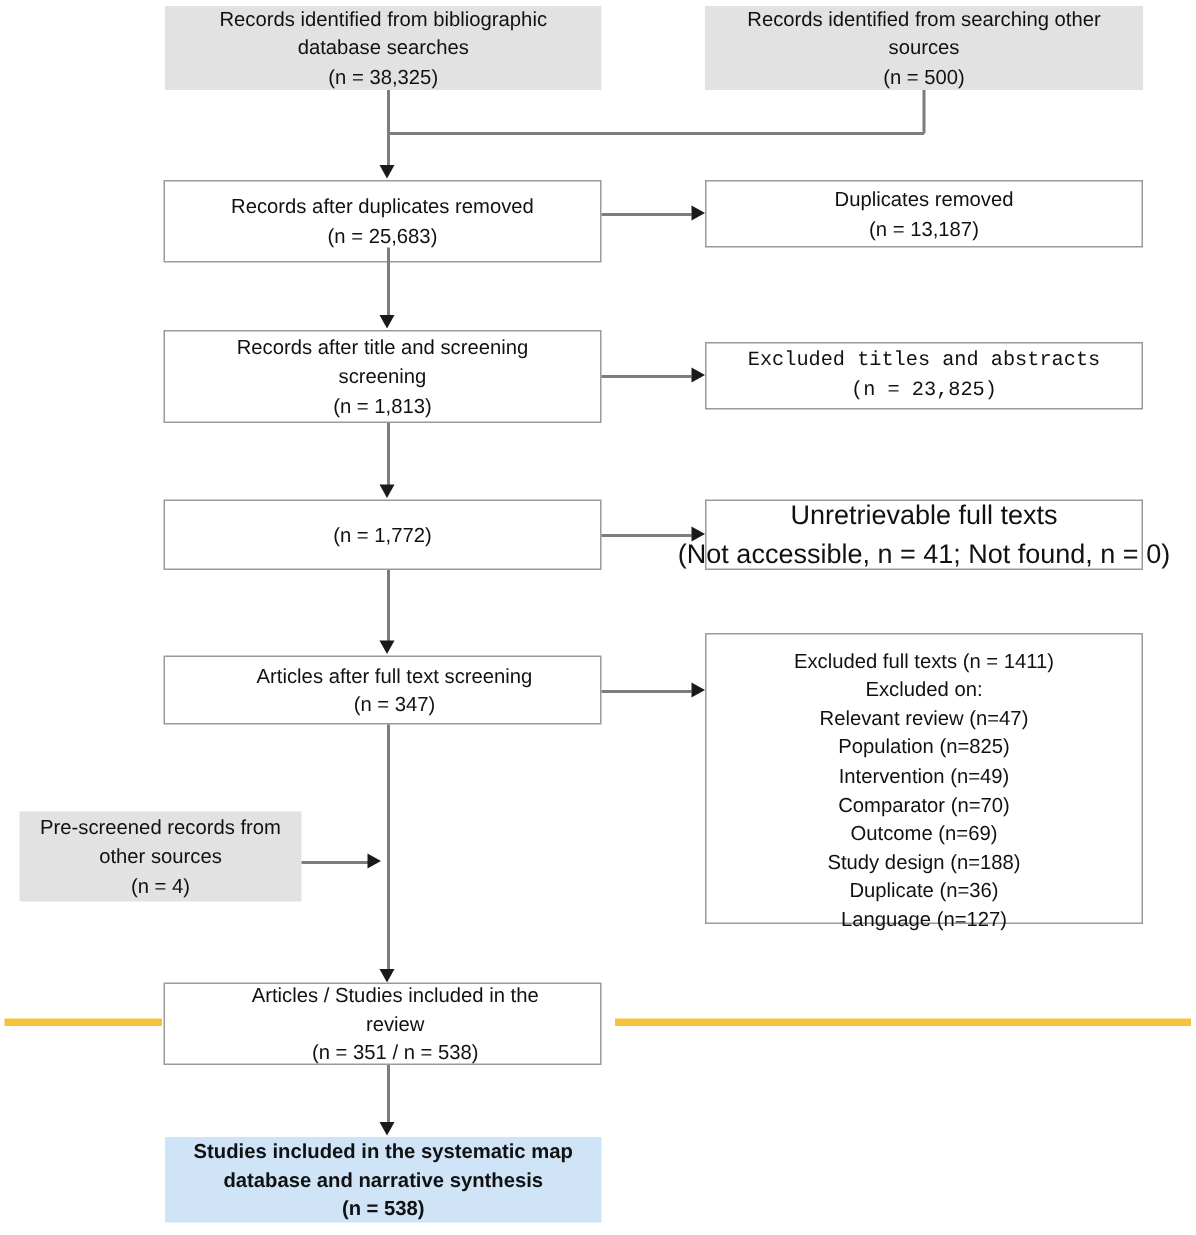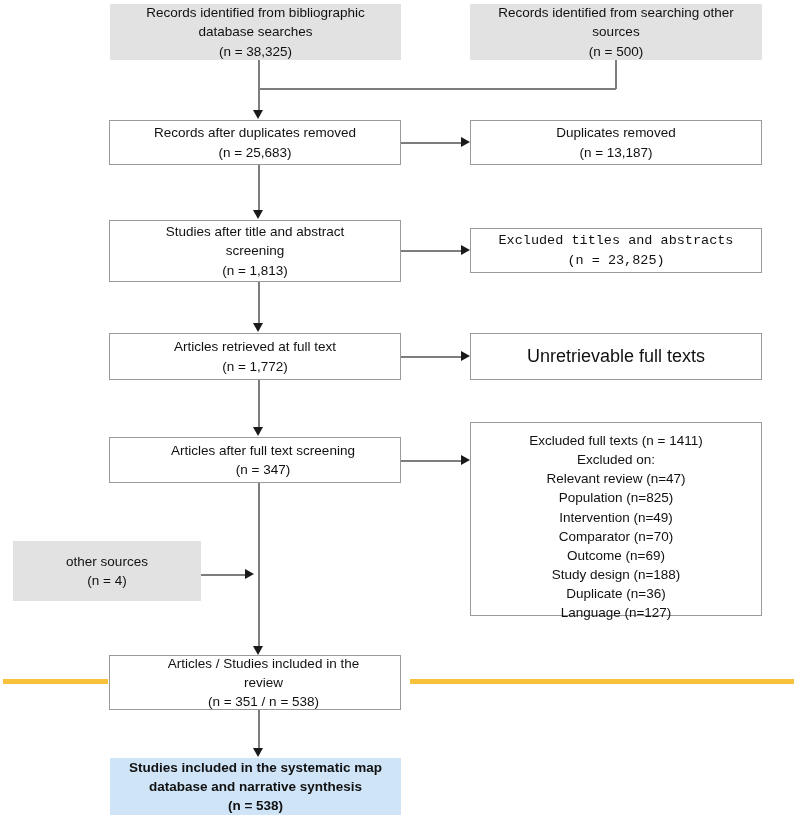--- a/index.html
+++ b/index.html
@@ -95,60 +95,60 @@
     <span class="ln">sources</span>
     <span class="ln">(n = 500)</span>
   </div>
 
   <div class="vline" style="left:615px; top:60px; height:29px;"></div>
   <div class="hline" style="left:258px; top:88px; width:358px;"></div>
 
   <div class="vline" style="left:258px; top:60px; height:53px;"></div>
   <div class="arrow-down" style="left:253px; top:110px;"></div>
 
-  <div class="node white" style="left:109px; top:120px; width:292px; height:45px;">
+  <div class="node white" style="left:109px; top:120px; width:292px; height:55px;">
     <span class="ln">Records after duplicates removed</span>
     <span class="ln">(n = 25,683)</span>
   </div>
 
   <div class="node white" style="left:470px; top:120px; width:292px; height:45px;">
     <span class="ln">Duplicates removed</span>
     <span class="ln">(n = 13,187)</span>
   </div>
 
   <div class="hline" style="left:401px; top:142px; width:60px;"></div>
   <div class="arrow-right" style="left:461px; top:137px;"></div>
 
   <div class="vline" style="left:258px; top:165px; height:50px;"></div>
   <div class="arrow-down" style="left:253px; top:210px;"></div>
 
   <div class="node white" style="left:109px; top:220px; width:292px; height:62px;">
-    <span class="ln">Studies after title and abstract</span>
+    <span class="ln">Records after title and screening</span>
     <span class="ln">screening</span>
     <span class="ln">(n = 1,813)</span>
   </div>
 
   <div class="node white" style="left:470px; top:228px; width:292px; height:45px;font-family:Liberation Mono, monospace;">
     <span class="ln">Excluded titles and abstracts</span>
     <span class="ln">(n = 23,825)</span>
   </div>
 
   <div class="hline" style="left:401px; top:250px; width:60px;"></div>
   <div class="arrow-right" style="left:461px; top:245px;"></div>
 
   <div class="vline" style="left:258px; top:282px; height:46px;"></div>
   <div class="arrow-down" style="left:253px; top:323px;"></div>
 
   <div class="node white" style="left:109px; top:333px; width:292px; height:47px;">
-    <span class="ln">Articles retrieved at full text</span>
     <span class="ln">(n = 1,772)</span>
   </div>
 
   <div class="node white" style="left:470px; top:333px; width:292px; height:47px; font-size:18px;">
     <span class="ln">Unretrievable full texts</span>
+    <span class="ln">(Not accessible, n = 41; Not found, n = 0)</span>
   </div>
 
   <div class="hline" style="left:401px; top:356px; width:60px;"></div>
   <div class="arrow-right" style="left:461px; top:351px;"></div>
 
   <div class="vline" style="left:258px; top:380px; height:52px;"></div>
   <div class="arrow-down" style="left:253px; top:427px;"></div>
 
   <div class="node white" style="left:109px; top:437px; width:292px; height:46px;padding-left:24px;">
     <span class="ln">Articles after full text screening</span>
@@ -169,20 +169,21 @@
     <span class="ln">Language (n=127)</span>
   </div>
 
   <div class="hline" style="left:401px; top:460px; width:60px;"></div>
   <div class="arrow-right" style="left:461px; top:455px;"></div>
 
   <div class="vline" style="left:258px; top:483px; height:168px;"></div>
   <div class="arrow-down" style="left:253px; top:646px;"></div>
 
   <div class="node grey" style="left:13px; top:541px; width:188px; height:60px;">
+    <span class="ln">Pre-screened records from</span>
     <span class="ln">other sources</span>
     <span class="ln">(n = 4)</span>
   </div>
 
   <div class="hline" style="left:201px; top:574px; width:48px;"></div>
   <div class="arrow-right" style="left:245px; top:569px;"></div>
 
   <div class="orange-rule" style="left:3px; top:679px; width:105px;"></div>
   <div class="orange-rule" style="left:410px; top:679px; width:384px;"></div>
 

